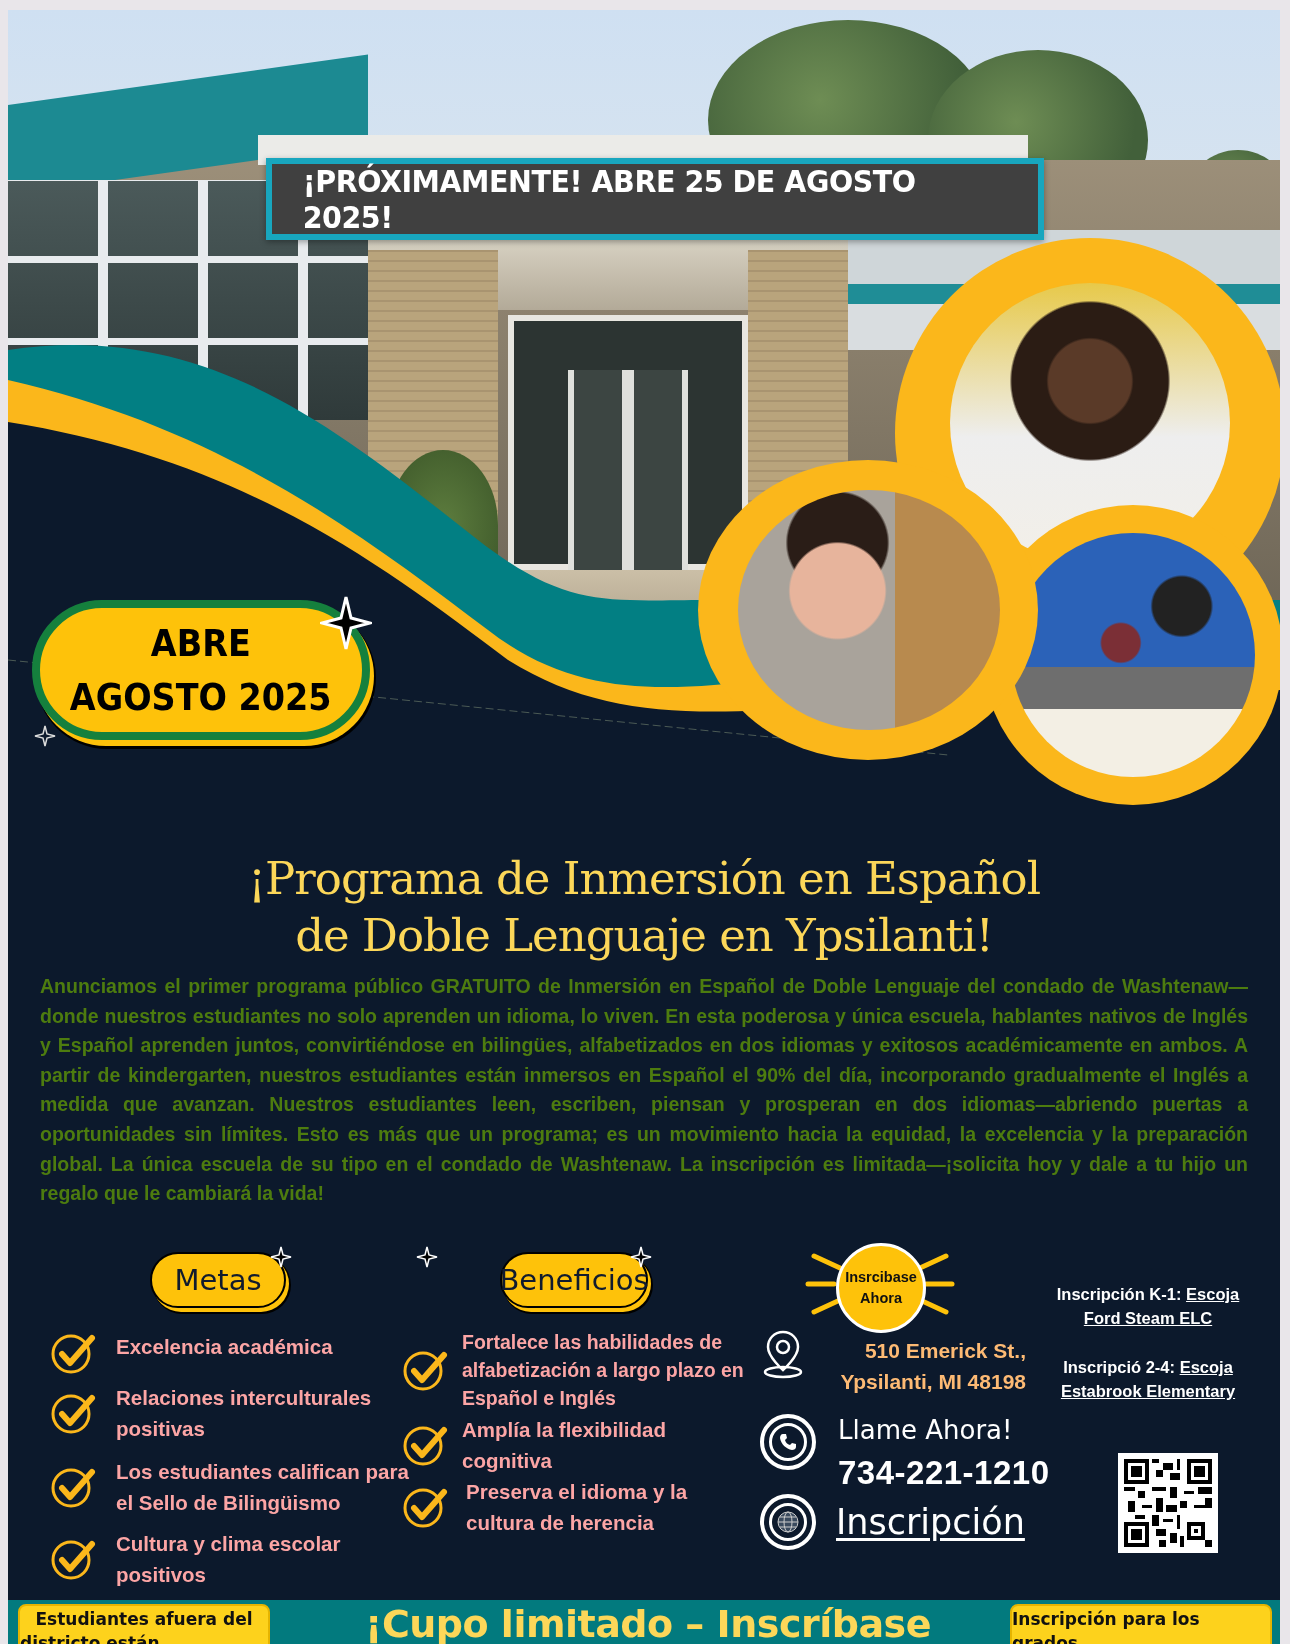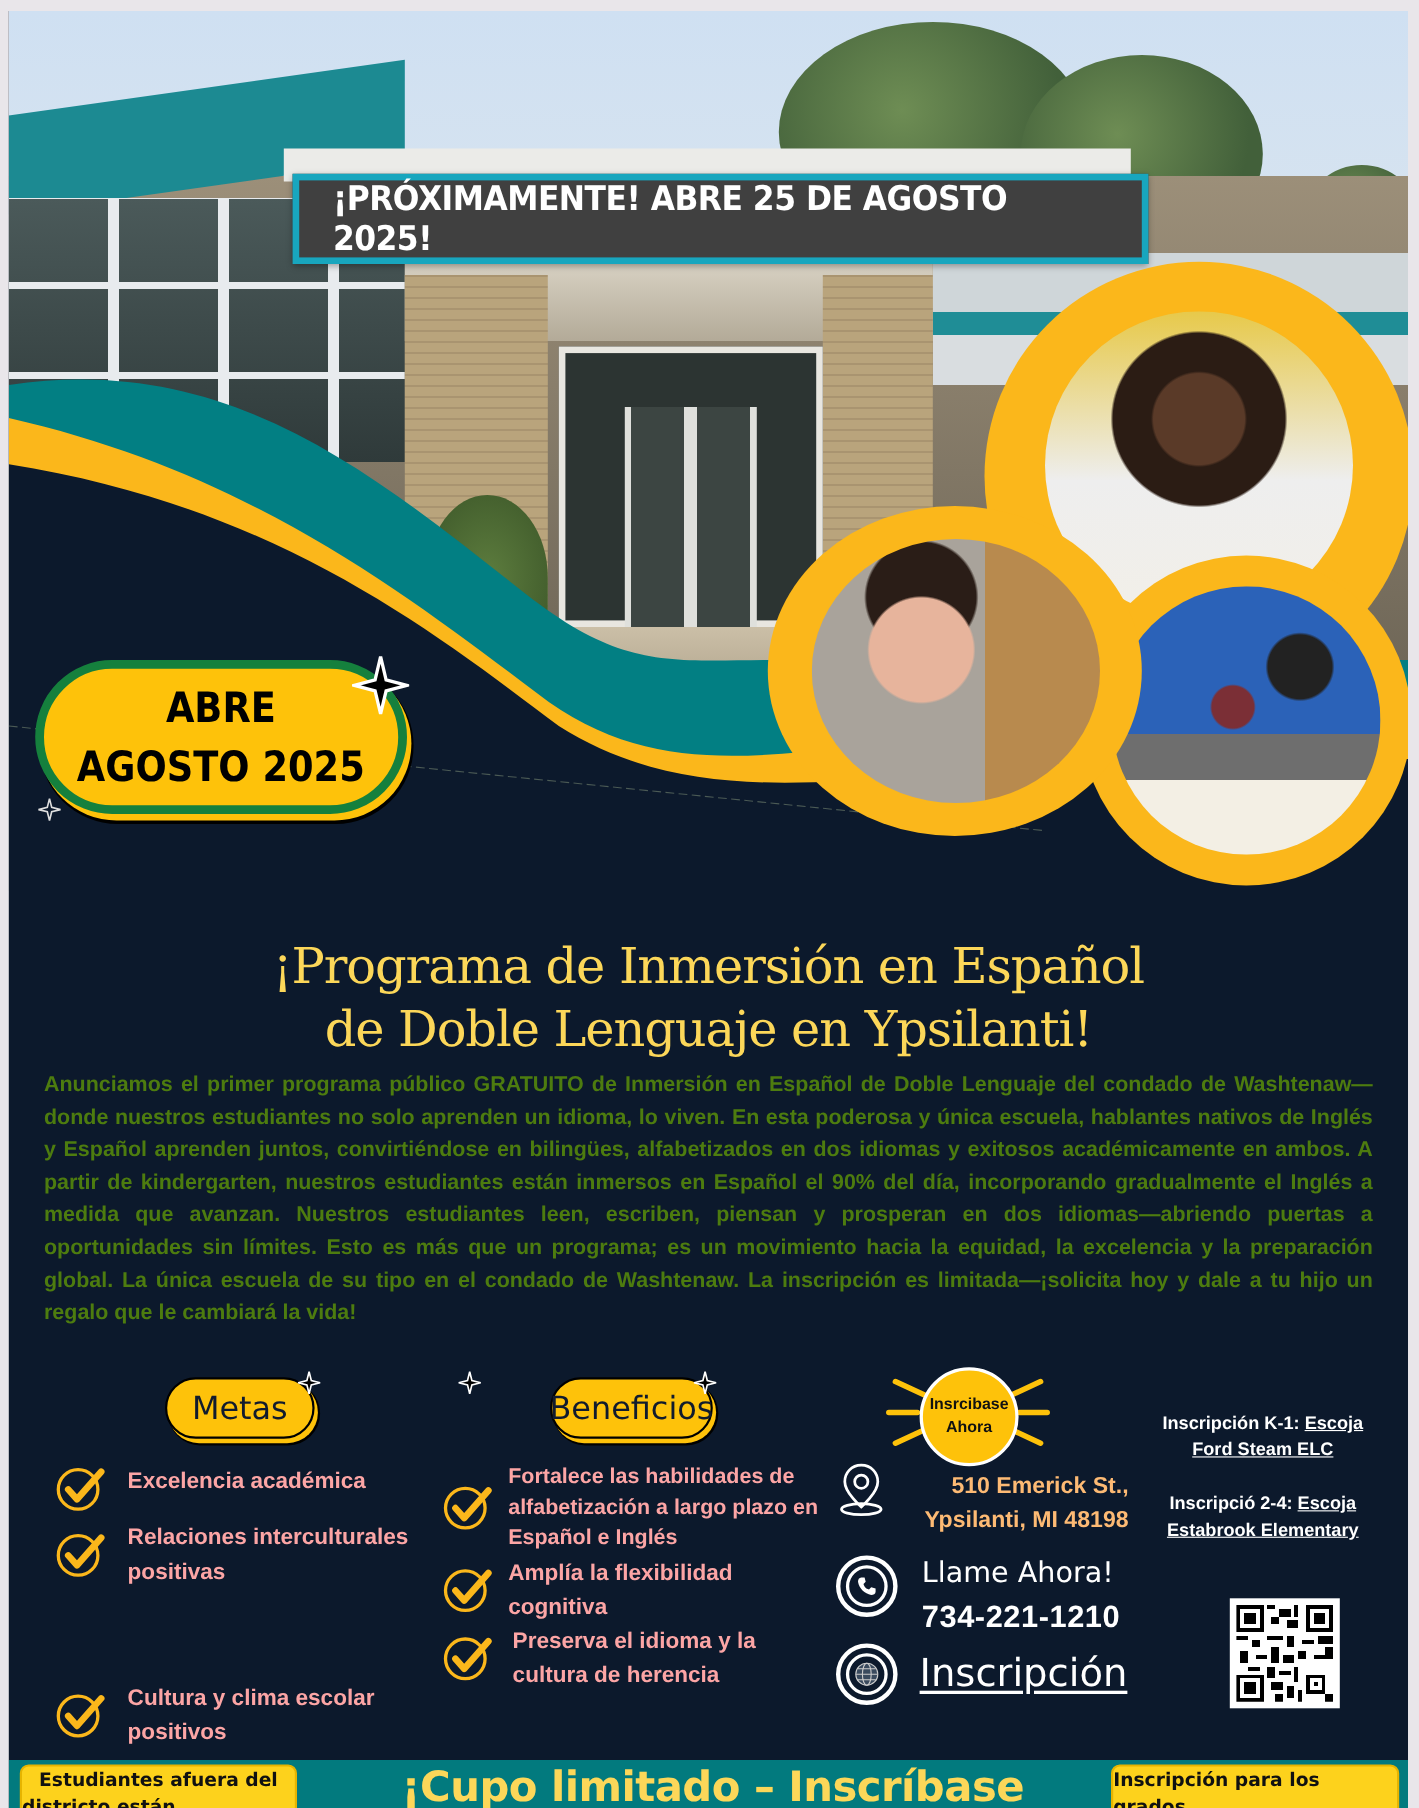--- a/index.html
+++ b/index.html
@@ -98,21 +98,21 @@
 
   
   .sun { position: absolute; left: 796px; top: 1222px; width: 152px; height: 104px; }
   .sun-label {
     position: absolute; left: 828px; top: 1233px; width: 90px; height: 90px; border-radius: 50%;
     background: #fec20a; border: 3px solid #fff; display: flex; flex-direction: column;
     align-items: center; justify-content: center; color: #111; font-weight: bold; font-size: 14.5px; line-height: 21px;
   }
   .addr { position: absolute; left: 808px; top: 1325px; width: 210px; text-align: right; color: #fdba74; font-weight: bold; font-size: 21px; line-height: 31px; }
   .call-label { position: absolute; left: 830px; top: 1405px; color: #fff; font-family: "DejaVu Sans", sans-serif; font-size: 26px; }
-  .phone { position: absolute; left: 830px; top: 1444px; color: #fff; font-weight: bold; font-size: 28px; letter-spacing: .5px; }
+  .phone { position: absolute; left: 830px; top: 1444px; color: #fff; font-weight: bold; font-size: 33px; letter-spacing: .5px; }
   .web-link { position: absolute; left: 828px; top: 1492px; color: #fff; font-family: "DejaVu Sans", sans-serif; font-size: 35px; text-decoration: underline; text-underline-offset: 4px; }
   .round-icon { position: absolute; width: 56px; height: 56px; border-radius: 50%; border: 4px solid #fff; display: flex; align-items: center; justify-content: center; }
   .round-icon .inner { width: 38px; height: 38px; border-radius: 50%; border: 3px solid #fff; display: flex; align-items: center; justify-content: center; }
 
   .enroll-note { position: absolute; left: 1024px; width: 232px; text-align: center; color: #fff; font-weight: bold; font-size: 16.5px; line-height: 24px; }
   .enroll-note u { text-decoration: underline; }
 
   .qr { position: absolute; left: 1110px; top: 1443px; width: 100px; height: 100px; background: #fff; padding: 6px; }
 
   
@@ -206,20 +206,27 @@
         <path d="M12 24 L20 33 L42 8" fill="none" stroke="#fbb71b" stroke-width="6" stroke-linecap="round" stroke-linejoin="round"></path>
       </svg>
     <span class="check-text" style="margin-top:-14px;">Excelencia académica</span>
   </div>
   <div class="check-item" style="left:42px;top:1372px;">
     <svg class="check-icon" viewBox="0 0 46 46">
         <circle cx="21" cy="24" r="18" fill="none" stroke="#fbb71b" stroke-width="3"></circle>
         <path d="M12 24 L20 33 L42 8" fill="none" stroke="#fbb71b" stroke-width="6" stroke-linecap="round" stroke-linejoin="round"></path>
       </svg>
     <span class="check-text" style="width:280px;">Relaciones interculturales positivas</span>
+  </div>
+  <div class="check-item" style="left:42px;top:1446px;">
+    <svg class="check-icon" viewBox="0 0 46 46">
+        <circle cx="21" cy="24" r="18" fill="none" stroke="#fbb71b" stroke-width="3"></circle>
+        <path d="M12 24 L20 33 L42 8" fill="none" stroke="#fbb71b" stroke-width="6" stroke-linecap="round" stroke-linejoin="round"></path>
+      </svg>
+    <span class="check-text" style="width:300px;">Los estudiantes califican para el Sello de Bilingüismo</span>
   </div>
   <div class="check-item" style="left:42px;top:1518px;">
     <svg class="check-icon" viewBox="0 0 46 46">
         <circle cx="21" cy="24" r="18" fill="none" stroke="#fbb71b" stroke-width="3"></circle>
         <path d="M12 24 L20 33 L42 8" fill="none" stroke="#fbb71b" stroke-width="6" stroke-linecap="round" stroke-linejoin="round"></path>
       </svg>
     <span class="check-text" style="width:250px;">Cultura y clima escolar positivos</span>
   </div>
 
   <div class="sec-pill" style="left:492px;top:1242px;width:148px;">

